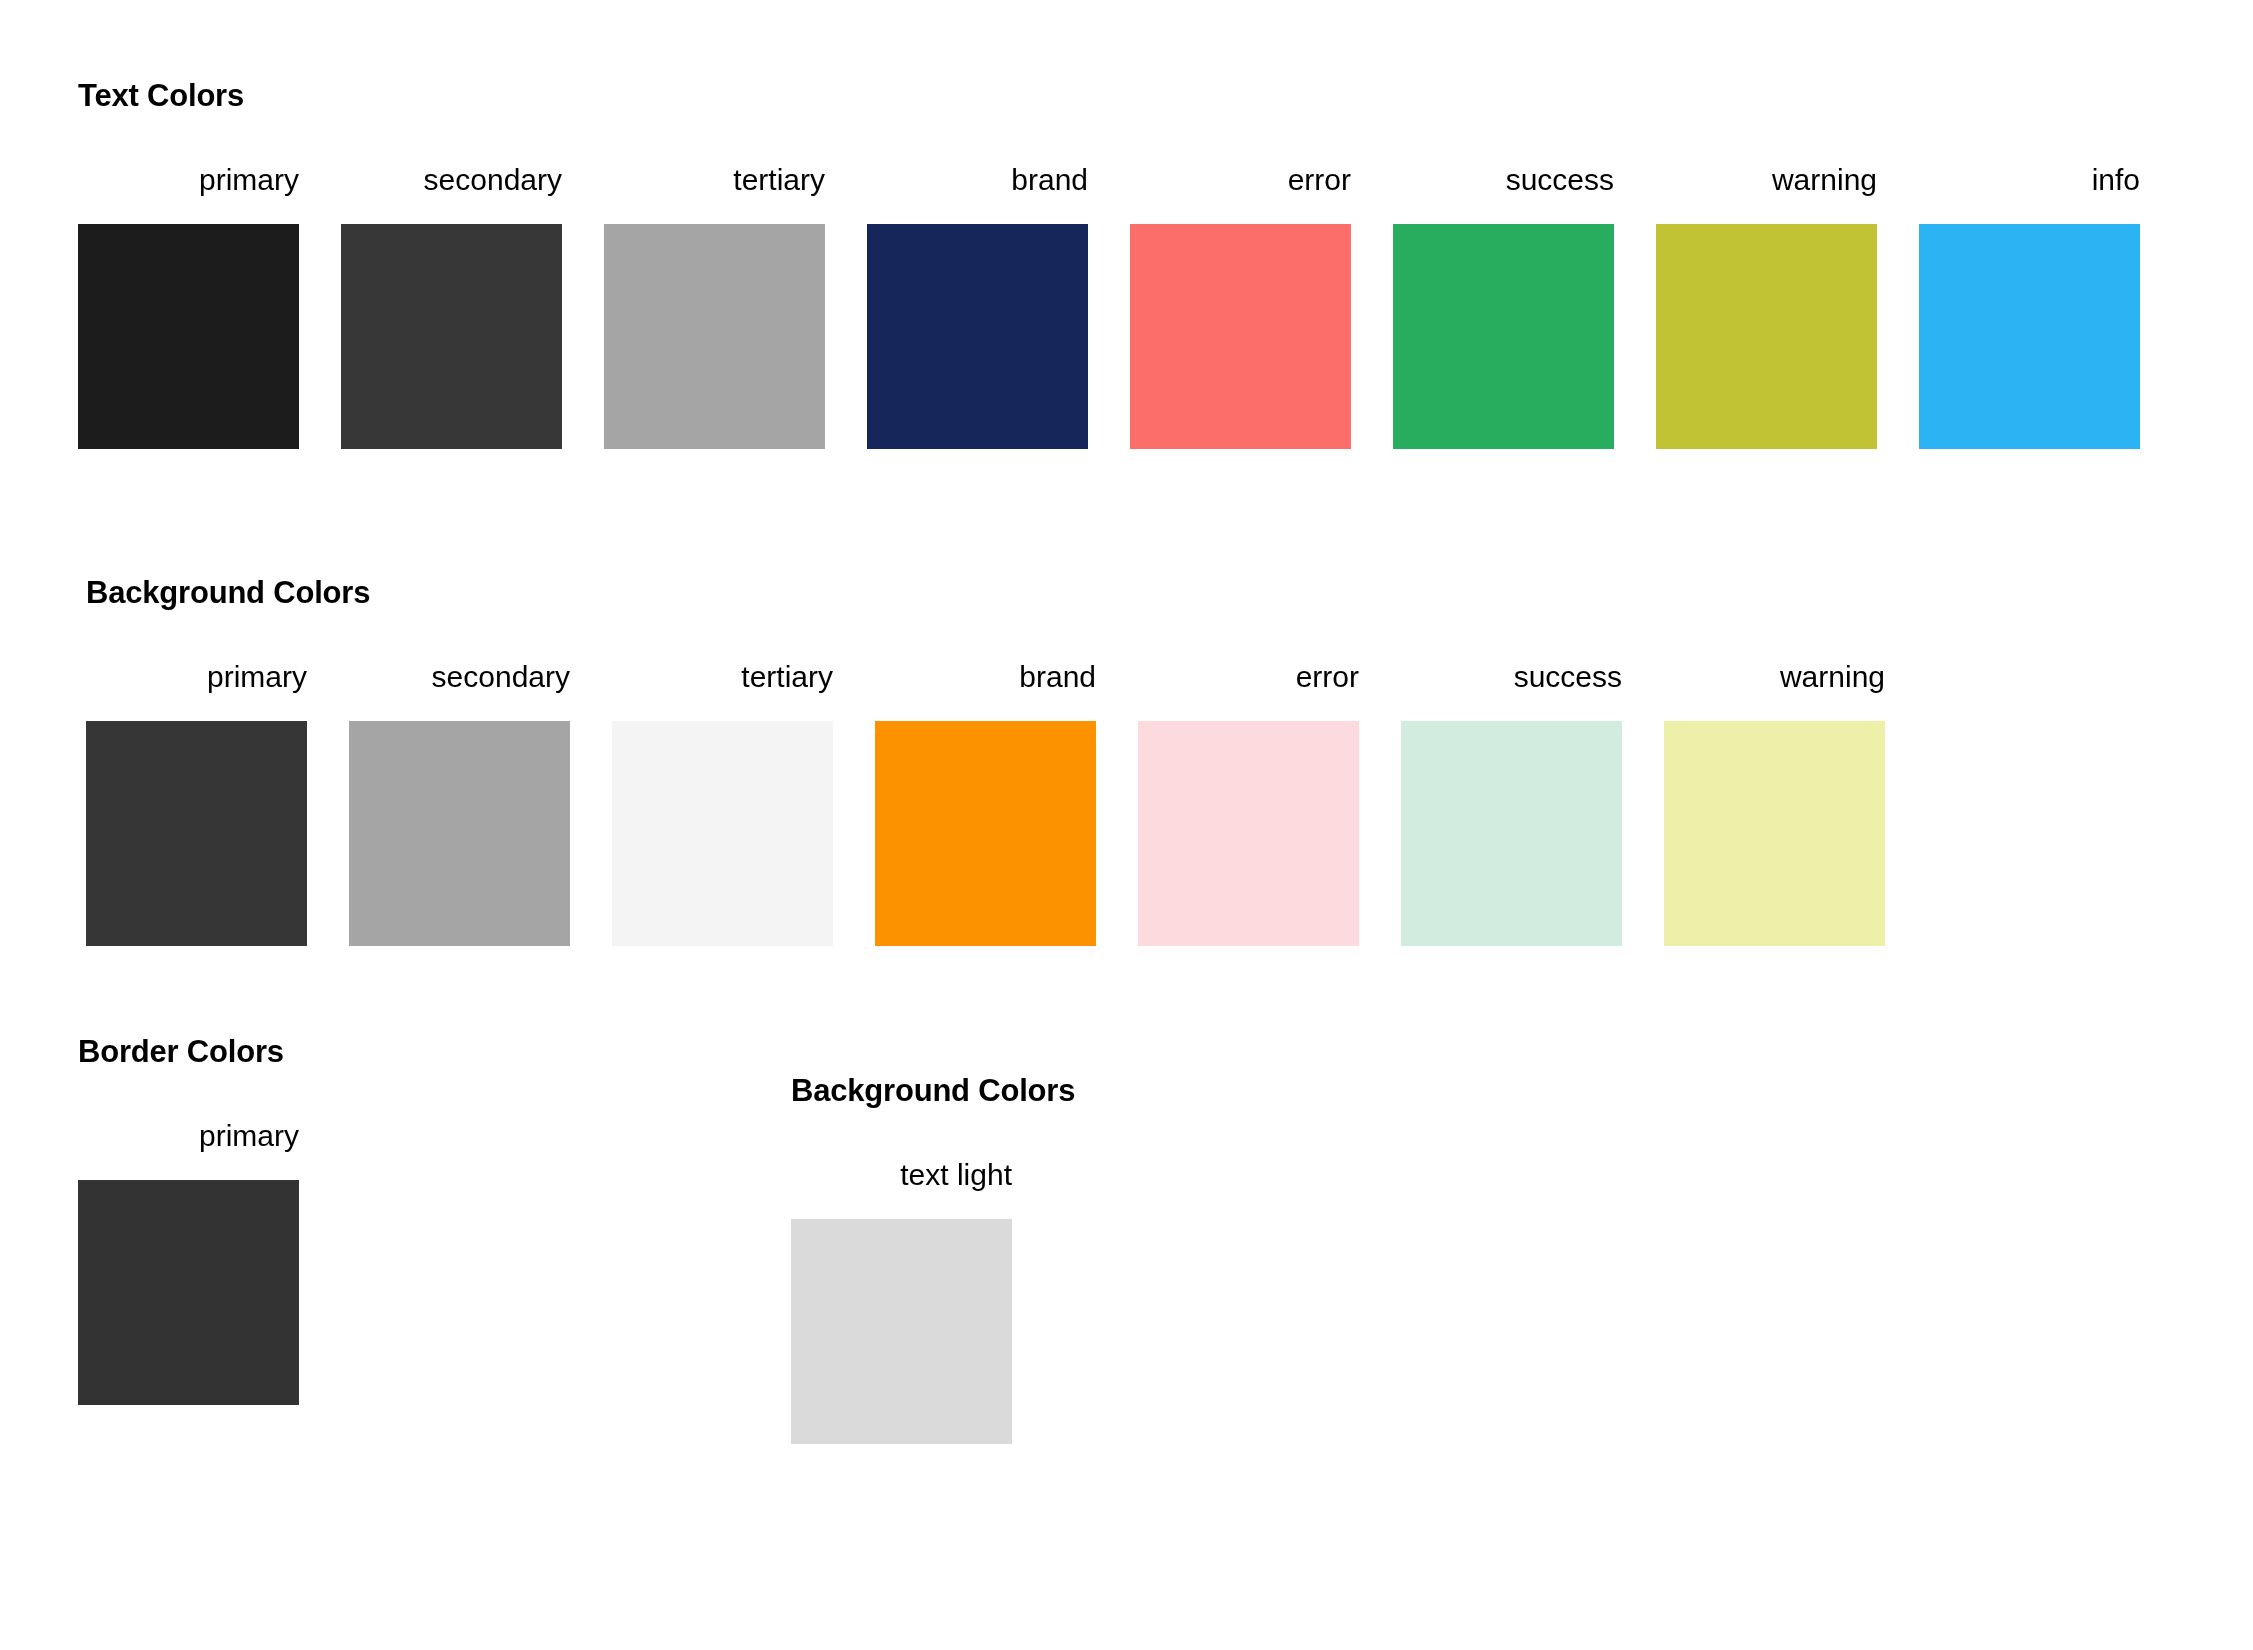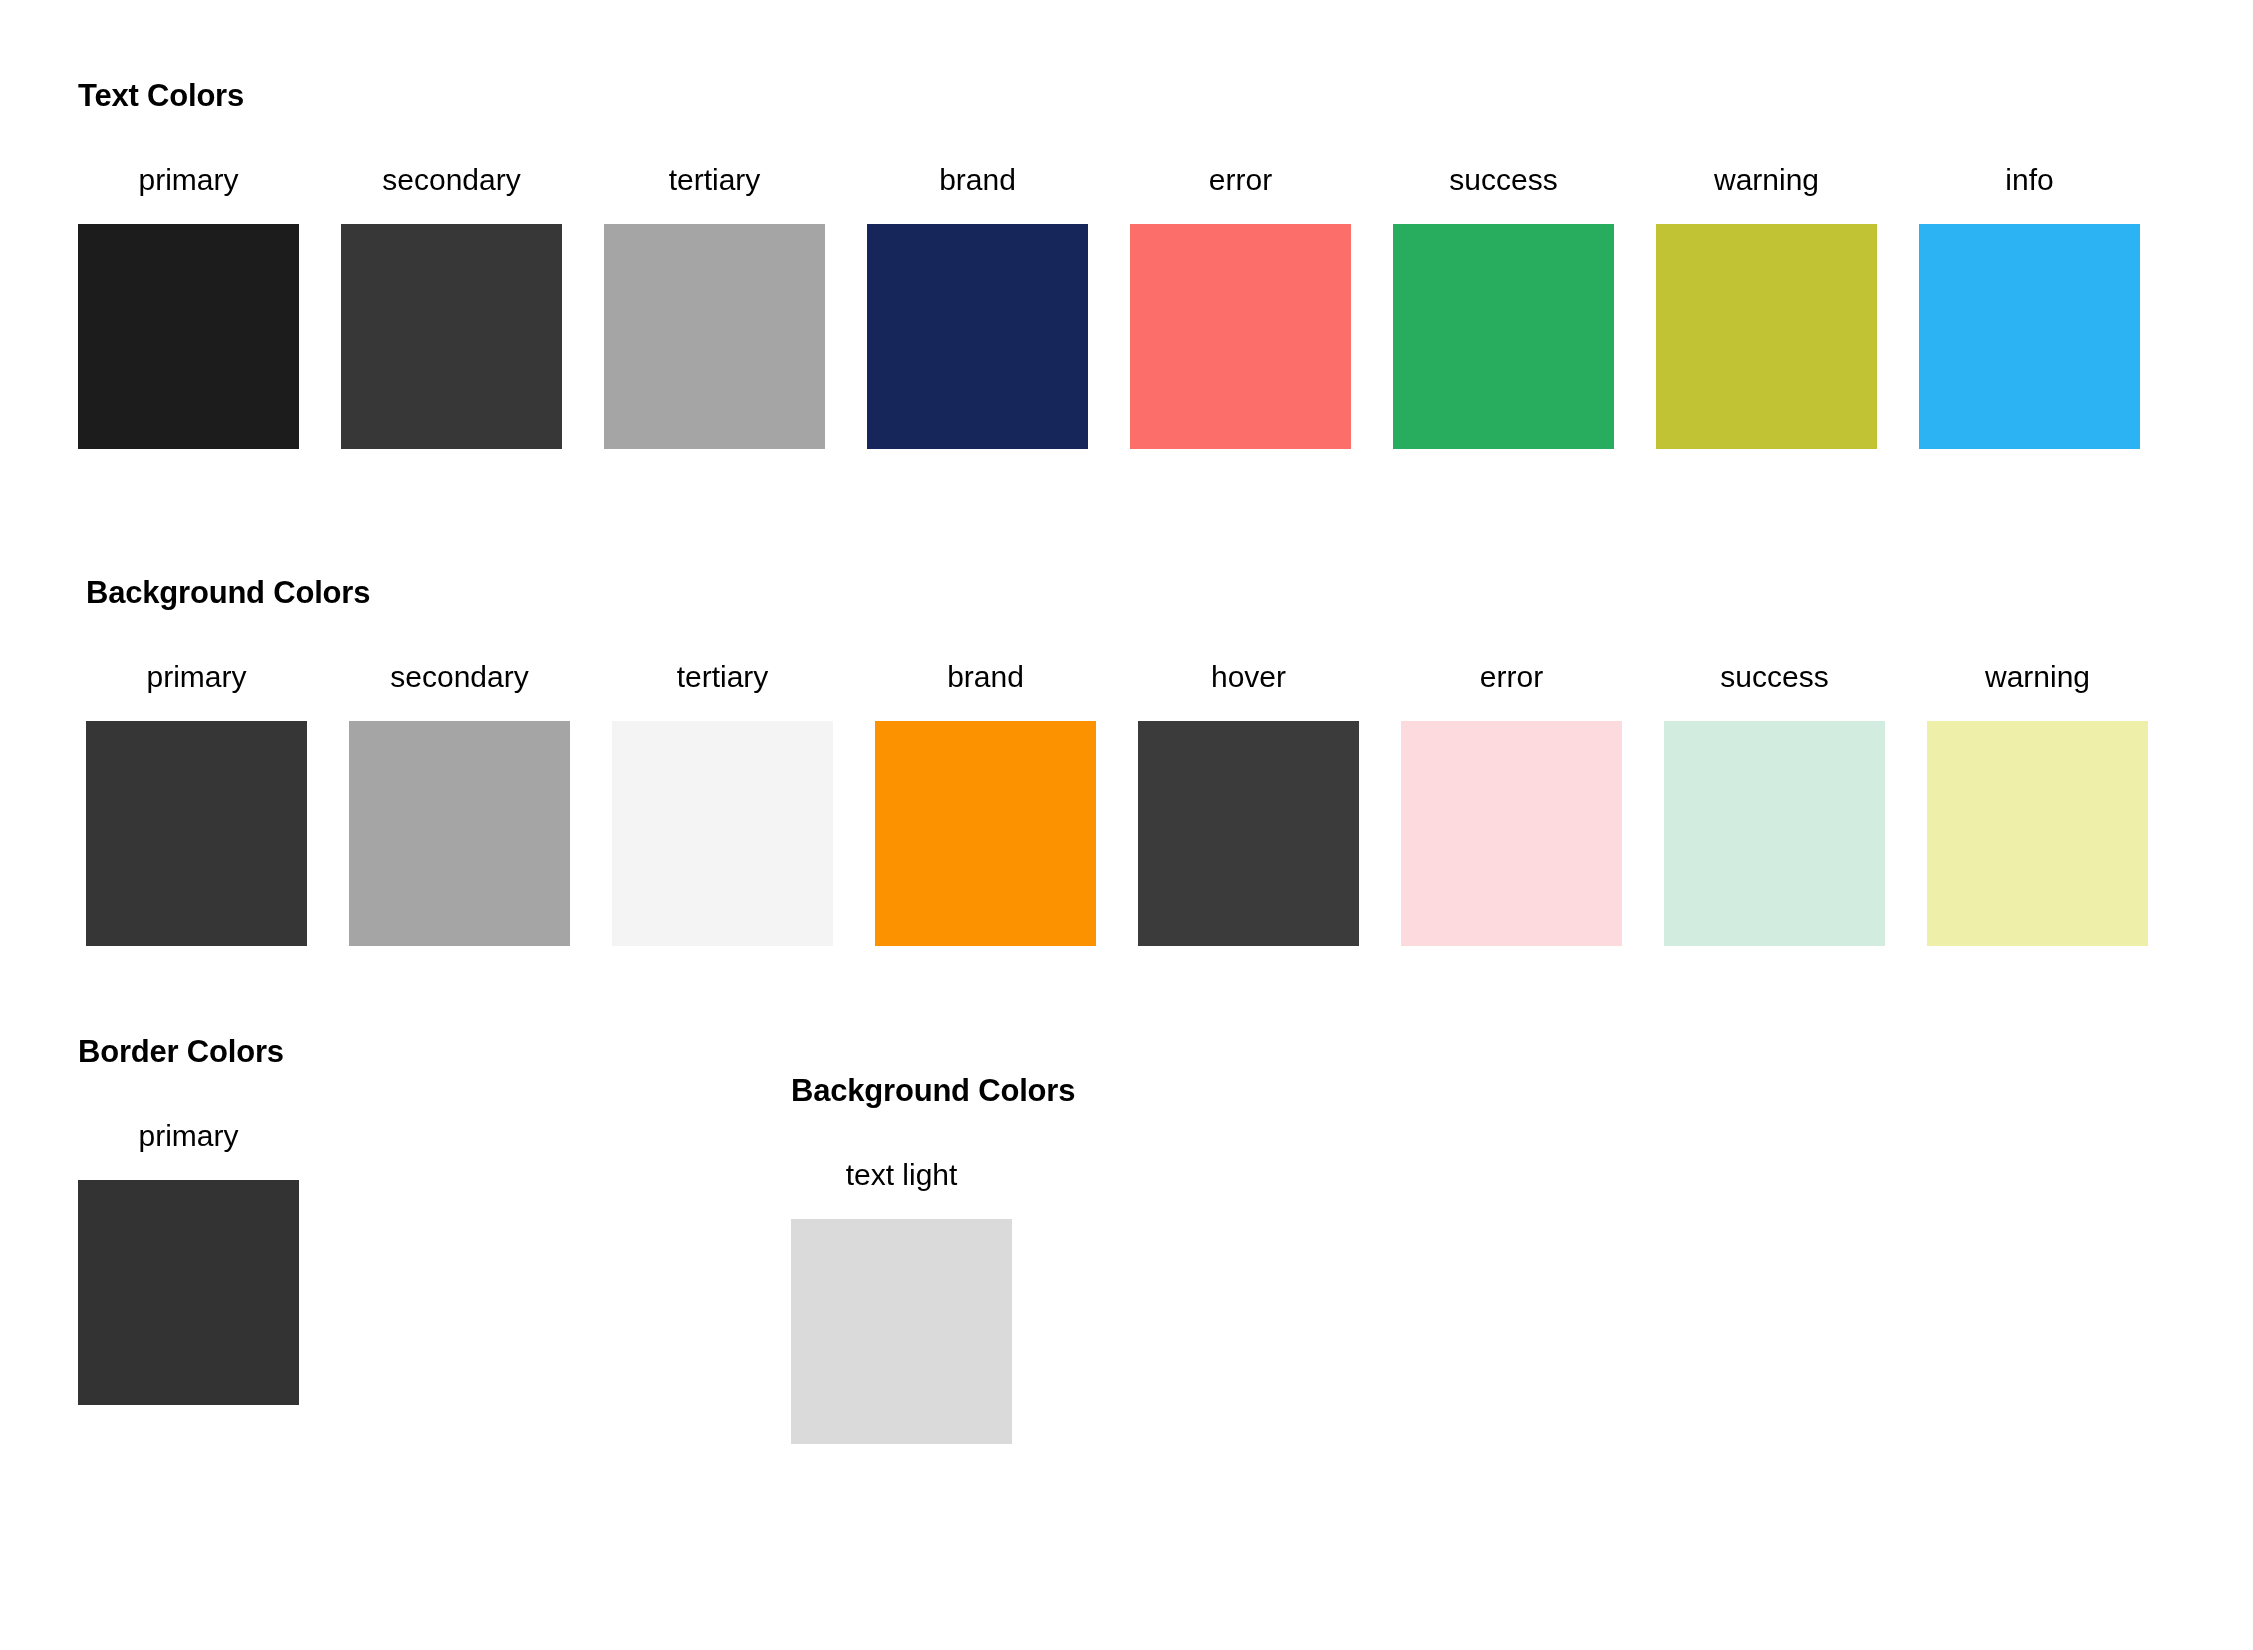--- a/index.html
+++ b/index.html
@@ -42,21 +42,21 @@
     display: flex;
     flex-direction: row;
     align-items: flex-start;
     gap: 42px;
   }
 
   .swatch-cell {
     width: 221px;
     display: flex;
     flex-direction: column;
-    align-items: center;
+    align-items: flex-end;
   }
 
   .swatch-label {
     font-size: 30px;
     font-weight: 400;
     color: #000000;
     line-height: 1;
     margin-bottom: 29px;
     white-space: nowrap;
   }
@@ -136,24 +136,20 @@
       </div>
       <div class="swatch-cell">
         <span class="swatch-label">tertiary</span>
         <span class="swatch-box" style="background: rgb(244, 244, 244);"></span>
       </div>
       <div class="swatch-cell">
         <span class="swatch-label">brand</span>
         <span class="swatch-box" style="background: rgb(253, 146, 0);"></span>
       </div>
       <div class="swatch-cell">
-        <span class="swatch-label">hover</span>
-        <span class="swatch-box" style="background: rgb(59, 59, 59);"></span>
-      </div>
-      <div class="swatch-cell">
         <span class="swatch-label">error</span>
         <span class="swatch-box" style="background: rgb(252, 218, 222);"></span>
       </div>
       <div class="swatch-cell">
         <span class="swatch-label">success</span>
         <span class="swatch-box" style="background: rgb(210, 236, 223);"></span>
       </div>
       <div class="swatch-cell">
         <span class="swatch-label">warning</span>
         <span class="swatch-box" style="background: rgb(238, 239, 168);"></span>

